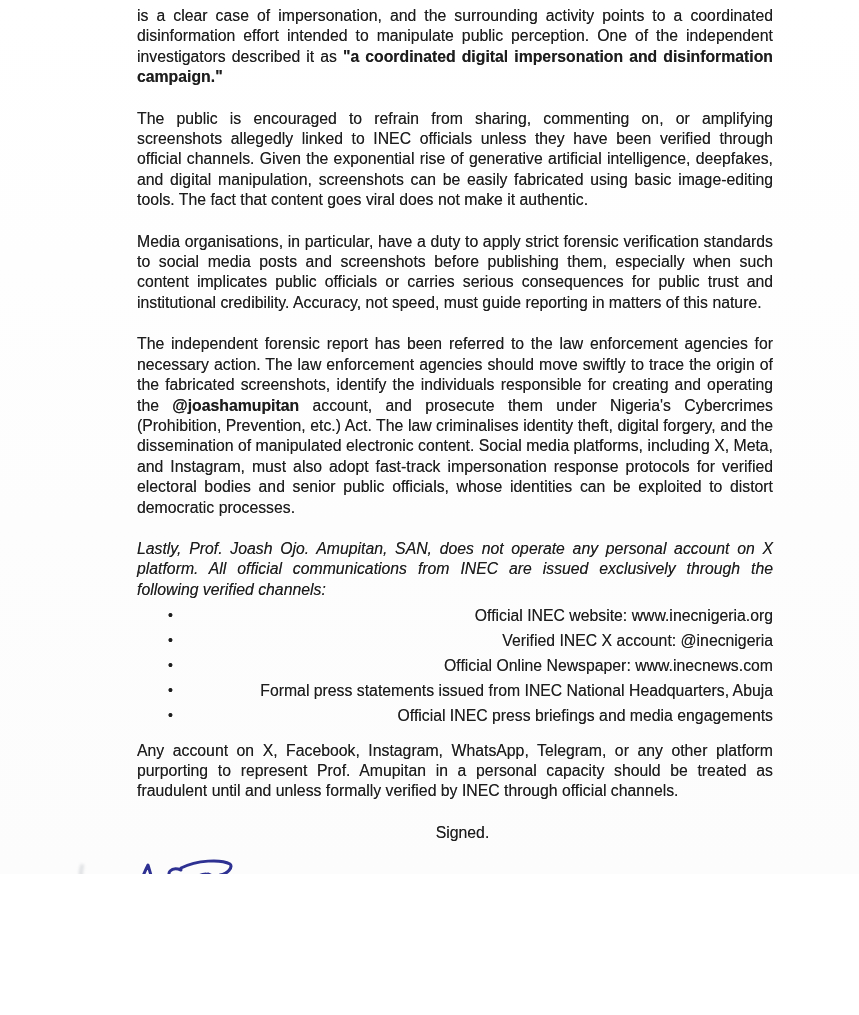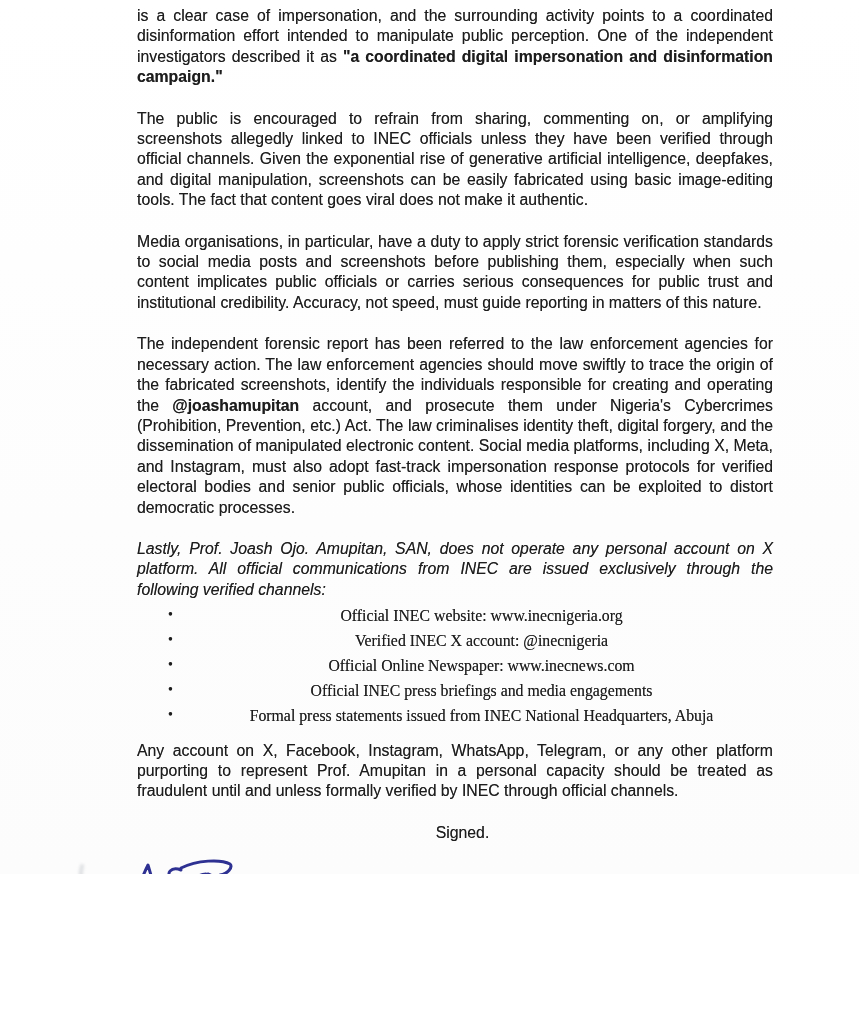--- a/index.html
+++ b/index.html
@@ -30,22 +30,21 @@
   .b { font-weight: bold; }
   .bullets {
     list-style: none;
     margin: 2px 0 14px 0;
     padding: 0;
   }
   .bullets li {
     position: relative;
     padding-left: 53px;
     margin: 4.6px 0;
-    text-align: center;
-    font-family: Liberation Serif, serif;
+    text-align: right;
   }
   .bullets li::before {
     content: "\2022";
     position: absolute;
     left: 31px;
     top: -1px;
     font-size: 14px;
   }
   .signed { margin: 6px 0 12px 15px; text-align: center; }
   .signature {
@@ -89,22 +88,22 @@
     <p class="para"><span>Media organisations, in particular, have a duty to apply strict forensic verification standards to social media posts and screenshots before publishing them, especially when such content implicates public officials or carries serious consequences for public trust and institutional credibility. Accuracy, not speed, must guide reporting in matters of this nature.</span></p>
 
     <p class="para"><span>The independent forensic report has been referred to the law enforcement agencies for necessary action. The law enforcement agencies should move swiftly to trace the origin of the fabricated screenshots, identify the individuals responsible for creating and operating the </span><span class="b">@joashamupitan</span><span> account, and prosecute them under Nigeria's Cybercrimes (Prohibition, Prevention, etc.) Act. The law criminalises identity theft, digital forgery, and the dissemination of manipulated electronic content. Social media platforms, including X, Meta, and Instagram, must also adopt fast-track impersonation response protocols for verified electoral bodies and senior public officials, whose identities can be exploited to distort democratic processes.</span></p>
 
     <p class="para" style="margin-bottom:6px;font-style:italic;"><span>Lastly, Prof. Joash Ojo. Amupitan, SAN, does not operate any personal account on X platform. All official communications from INEC are issued exclusively through the following verified channels:</span></p>
 
     <ul class="bullets">
         <li>Official INEC website: www.inecnigeria.org</li>
         <li>Verified INEC X account: @inecnigeria</li>
         <li>Official Online Newspaper: www.inecnews.com</li>
+        <li>Formal press statements issued from INEC National Headquarters, Abuja</li>
         <li>Official INEC press briefings and media engagements</li>
-        <li>Formal press statements issued from INEC National Headquarters, Abuja</li>
       </ul>
 
     <p class="para"><span>Any account on X, Facebook, Instagram, WhatsApp, Telegram, or any other platform purporting to represent Prof. Amupitan in a personal capacity should be treated as fraudulent until and unless formally verified by INEC through official channels.</span></p>
 
     <p class="signed">Signed.</p>
 
     <div class="signature">
       <svg width="120" height="48" viewBox="0 0 120 48" xmlns="http://www.w3.org/2000/svg">
         <g fill="none" stroke-width="3" stroke-linecap="round" stroke-linejoin="round" stroke="#2e3192">
 

